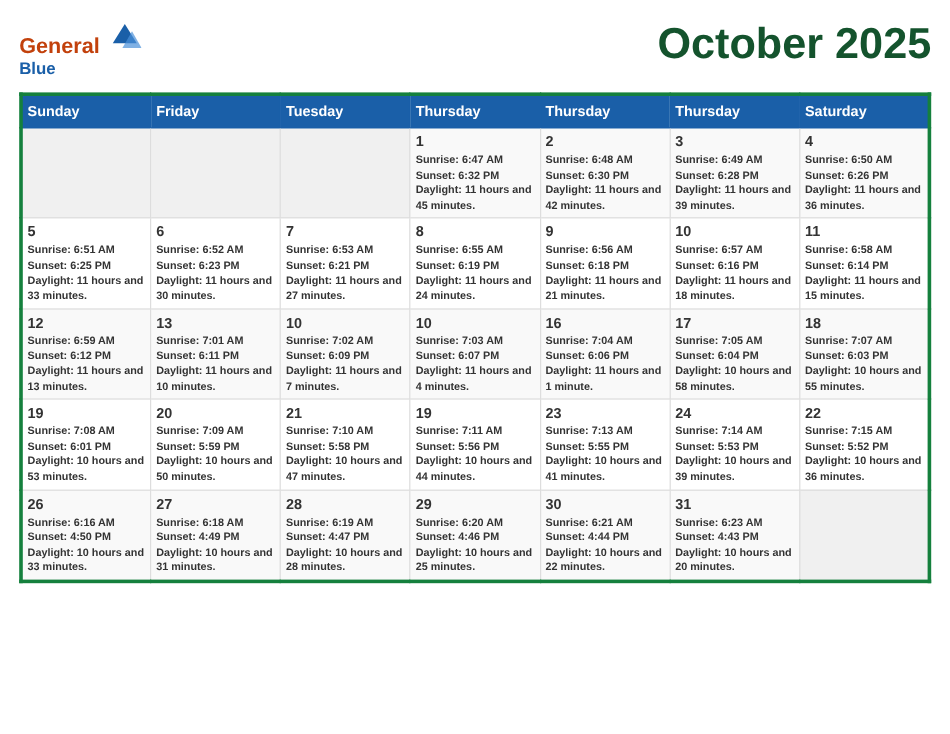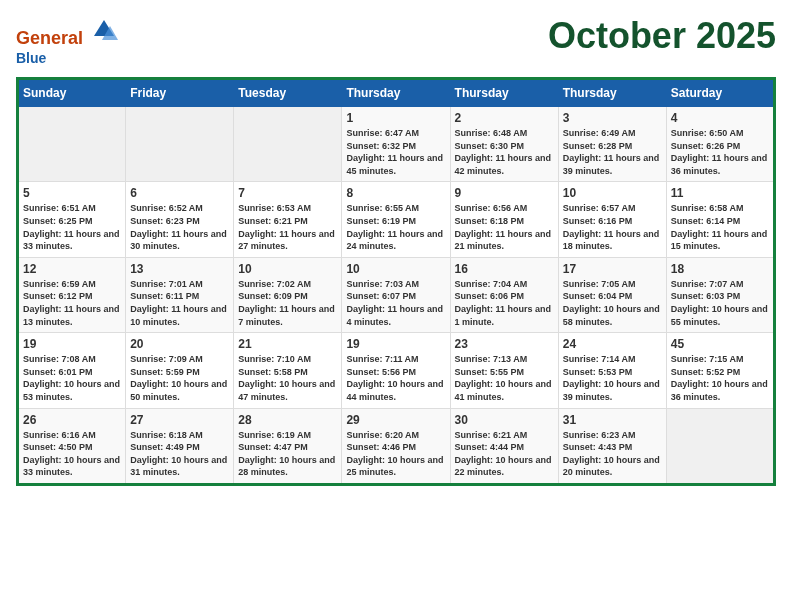--- a/index.html
+++ b/index.html
@@ -227,21 +227,21 @@
         </td>
         <td>
           <span class="day-number">23</span>
           <div class="cell-content">Sunrise: 7:13 AM<br>Sunset: 5:55 PM<br>Daylight: 10 hours and 41 minutes.</div>
         </td>
         <td>
           <span class="day-number">24</span>
           <div class="cell-content">Sunrise: 7:14 AM<br>Sunset: 5:53 PM<br>Daylight: 10 hours and 39 minutes.</div>
         </td>
         <td>
-          <span class="day-number">45</span>
+          <span class="day-number">22</span>
           <div class="cell-content">Sunrise: 7:15 AM<br>Sunset: 5:52 PM<br>Daylight: 10 hours and 36 minutes.</div>
         </td>
       </tr>
       <tr>
         <td>
           <span class="day-number">26</span>
           <div class="cell-content">Sunrise: 6:16 AM<br>Sunset: 4:50 PM<br>Daylight: 10 hours and 33 minutes.</div>
         </td>
         <td>
           <span class="day-number">27</span>

